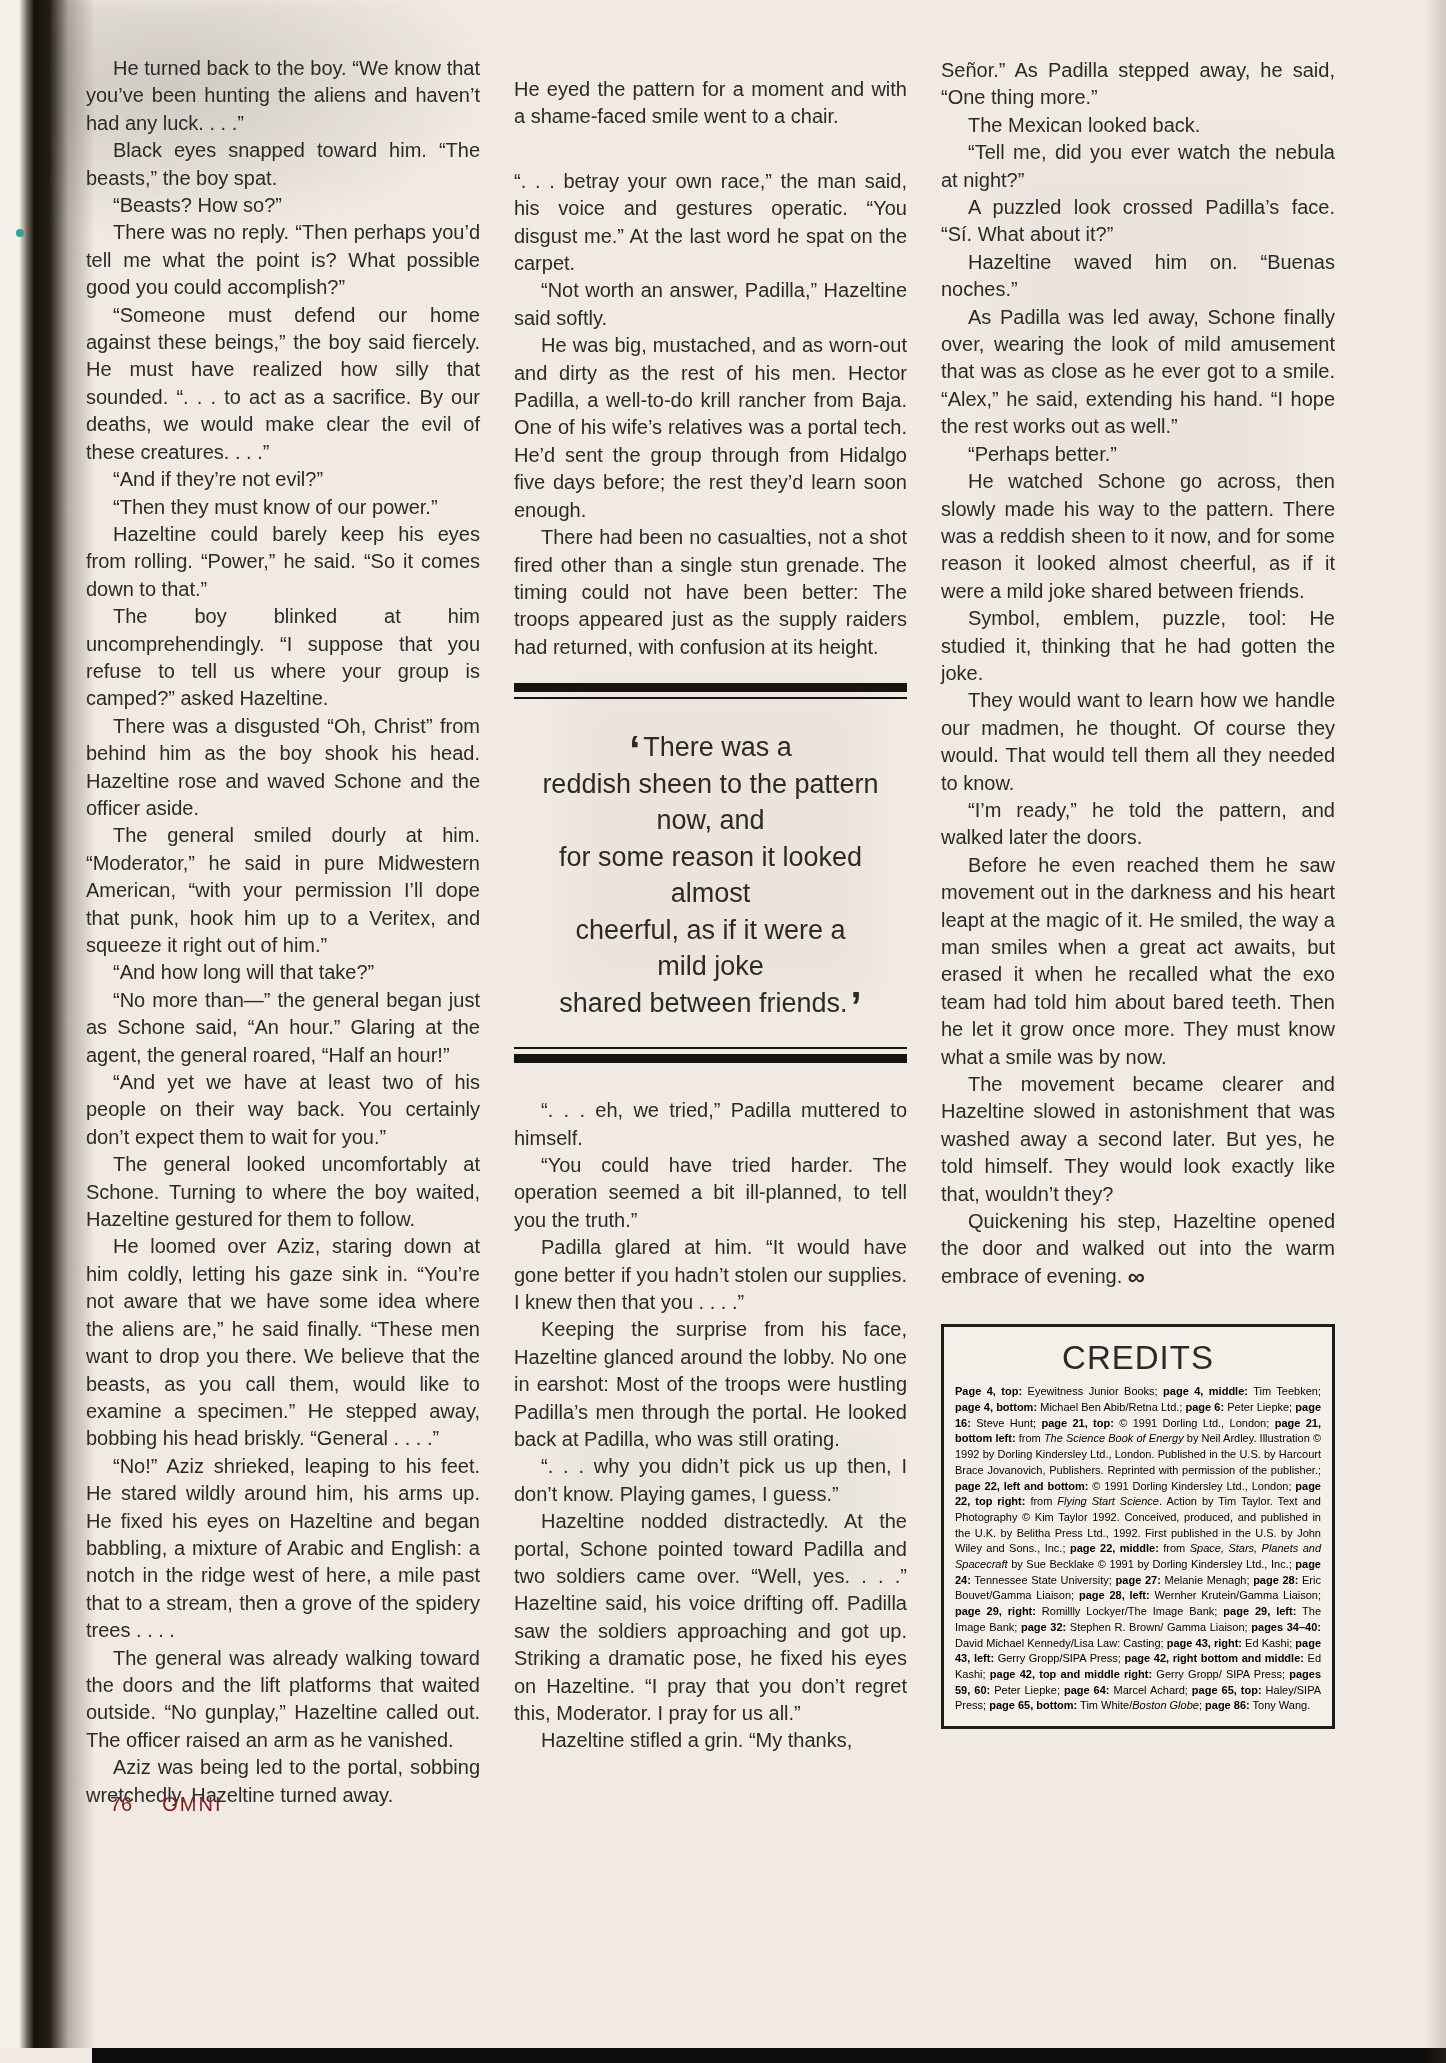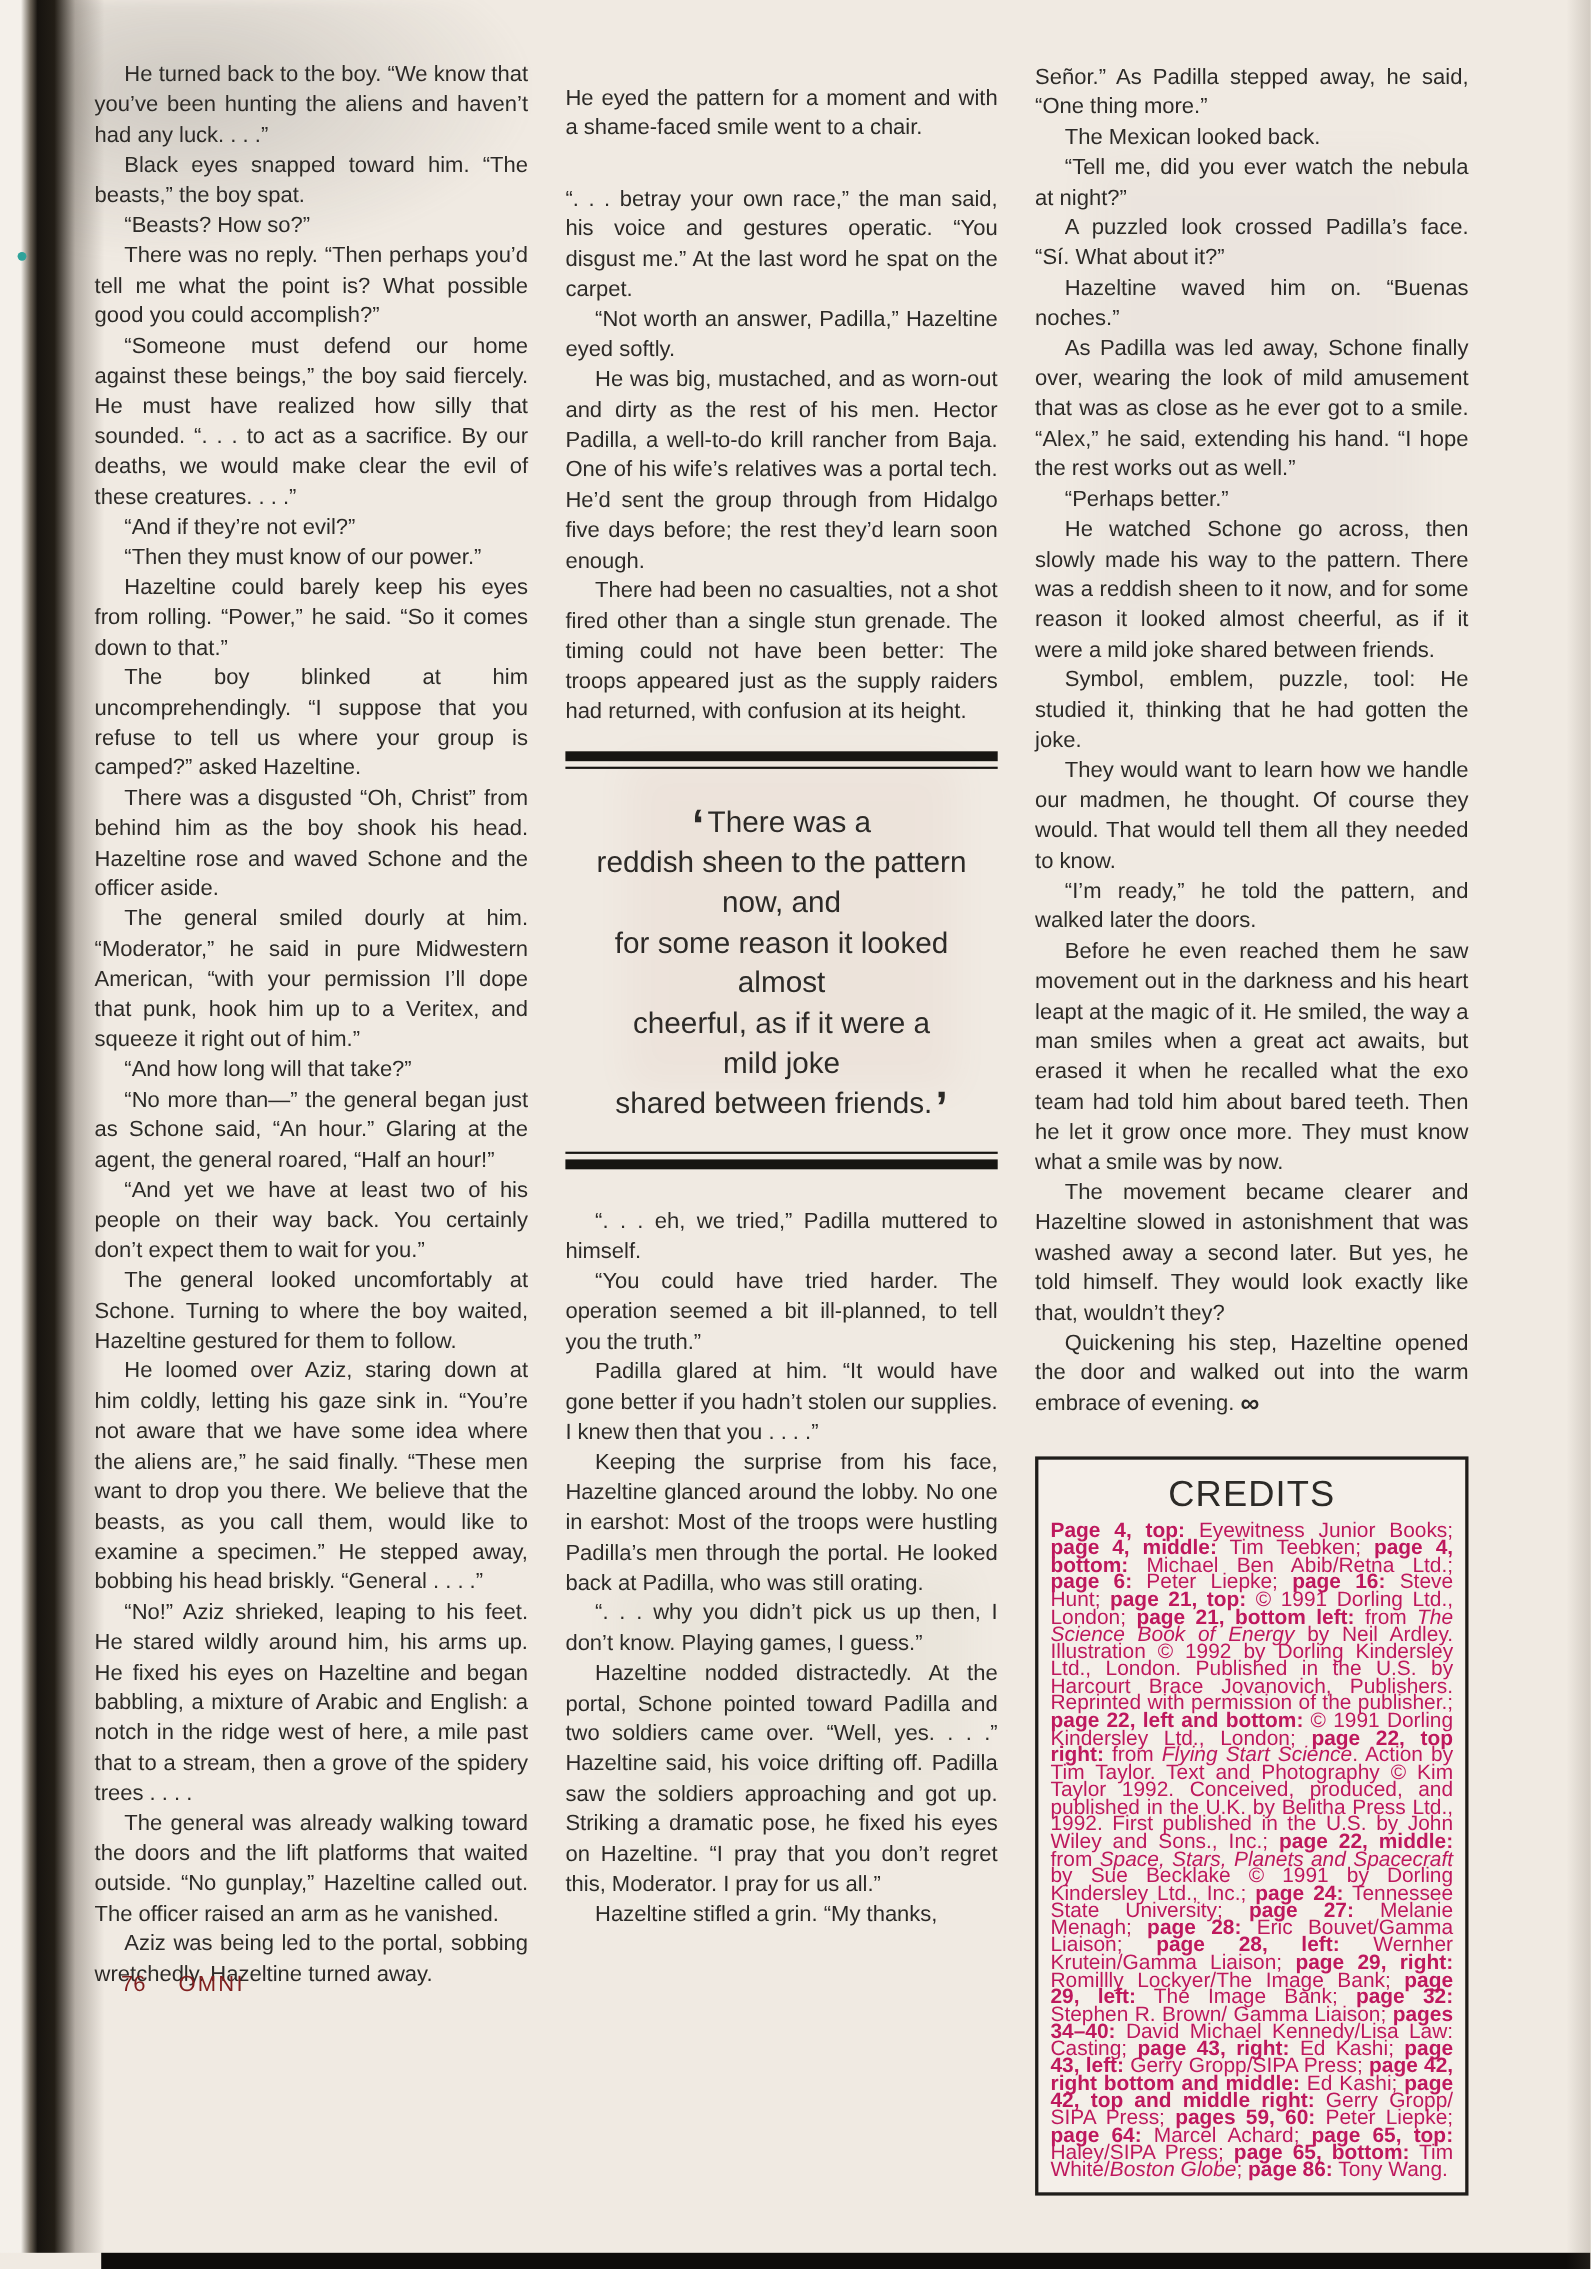--- a/index.html
+++ b/index.html
@@ -35,21 +35,21 @@
   .rule-group.bottom{margin-top:0;margin-bottom:34px;}
   .rule-group.bottom .bar{margin-top:5px;}
   .pq{padding:30px 2px 26px;text-align:center;}
   .pq-line{font-size:27px;line-height:36.5px;}
   .pq-mark{font-weight:bold;font-size:40px;line-height:0;vertical-align:-8px;}
   .pq-mark.open{margin-right:3px;}
   .pq-mark.close{margin-left:3px;}
   
   .credits-box{margin-top:34px;border:3px solid #1f1d1a;padding:8px 11px 12px;background:rgba(252,250,246,.35);}
   .credits-title{font-size:33px;letter-spacing:1px;text-align:center;margin:4px 0 7px;}
-  .credits-text{margin:0;font-size:19px;line-height:15.7px;text-align:justify;color:#be185d;}
+  .credits-text{margin:0;font-size:11px;line-height:15.7px;text-align:justify;color:#000000;}
   .cb{font-weight:bold;}
   .ci{font-style:italic;}
   
   .footer{position:absolute;left:110px;top:1793px;display:flex;gap:30px;font-size:20px;color:#7f1d1d;}
   .mag{letter-spacing:2px;}
   .endmark{font-weight:bold;font-size:24px;letter-spacing:-1px;vertical-align:-2px;}
 </style>
 </head>
 <body>
 
@@ -79,21 +79,21 @@
       <p class="para">He loomed over Aziz, staring down at him coldly, letting his gaze sink in. “You’re not aware that we have some idea where the aliens are,” he said finally. “These men want to drop you there. We believe that the beasts, as you call them, would like to examine a specimen.” He stepped away, bobbing his head briskly. “General . . . .”</p>
       <p class="para">“No!” Aziz shrieked, leaping to his feet. He stared wildly around him, his arms up. He fixed his eyes on Hazeltine and began babbling, a mixture of Arabic and English: a notch in the ridge west of here, a mile past that to a stream, then a grove of the spidery trees . . . .</p>
       <p class="para">The general was already walking toward the doors and the lift platforms that waited outside. “No gunplay,” Hazeltine called out. The officer raised an arm as he vanished.</p>
       <p class="para">Aziz was being led to the portal, sobbing wretchedly. Hazeltine turned away.</p>
     </div>
 
   <div class="col col-mid">
     <div>
         <p class="para flush">He eyed the pattern for a moment and with a shame-faced smile went to a chair.</p>
         <p class="para flush gap">“. . . betray your own race,” the man said, his voice and gestures operatic. “You disgust me.” At the last word he spat on the carpet.</p>
-        <p class="para">“Not worth an answer, Padilla,” Hazeltine eyed softly.</p>
+        <p class="para">“Not worth an answer, Padilla,” Hazeltine said softly.</p>
         <p class="para">He was big, mustached, and as worn-out and dirty as the rest of his men. Hector Padilla, a well-to-do krill rancher from Baja. One of his wife’s relatives was a portal tech. He’d sent the group through from Hidalgo five days before; the rest they’d learn soon enough.</p>
         <p class="para">There had been no casualties, not a shot fired other than a single stun grenade. The timing could not have been better: The troops appeared just as the supply raiders had returned, with confusion at its height.</p>
       </div>
     <div class="rule-group top">
       <div class="bar"></div>
       <div class="thin"></div>
     </div>
     <div class="pq">
         <div class="pq-line"><span class="pq-mark open">‘</span>There was a</div>
         <div class="pq-line">reddish sheen to the pattern</div>

